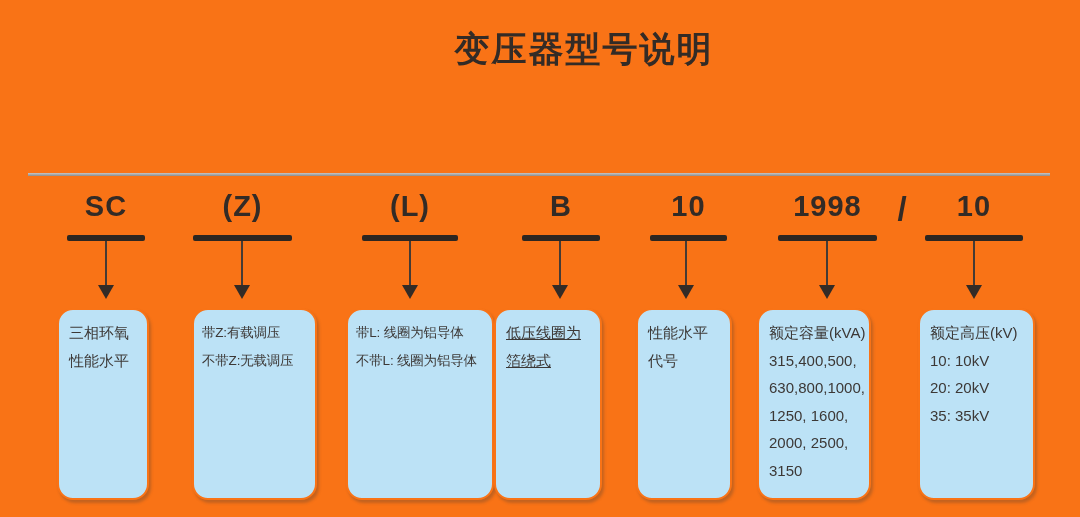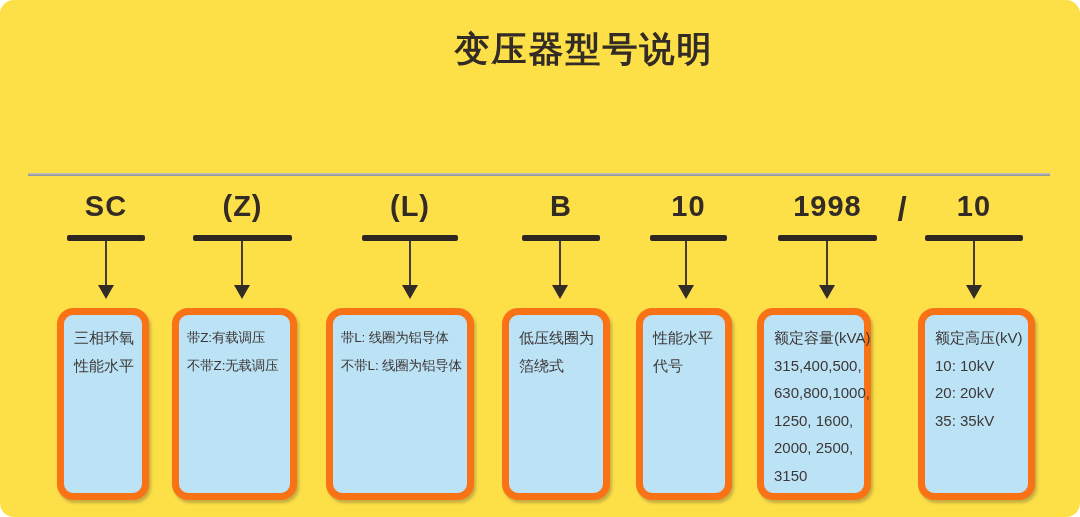--- a/index.html
+++ b/index.html
@@ -1,22 +1,21 @@
 <!DOCTYPE html>
 <html><head>
 <meta charset="utf-8">
 <style>
   html,body{margin:0;padding:0;background:#ffffff;}
   .canvas{
     position:relative;
     width:1080px;height:517px;
-    background:#fde047;
+    background:#f97316;
     overflow:hidden;
     font-family:"Liberation Sans","DejaVu Sans",sans-serif;
-    border-radius:14px;
   }
   .page-title{
     position:absolute;top:26px;left:88px;right:0;
     text-align:center;
     font-size:35px;font-weight:700;
     letter-spacing:2px;
     color:#332b26;
   }
   .header-rule{
     position:absolute;top:173px;left:28px;width:1022px;height:3px;
@@ -42,28 +41,28 @@
   .arrow-head{
     position:absolute;top:95px;width:0;height:0;
     border-left:8px solid transparent;
     border-right:8px solid transparent;
     border-top:14px solid #332b26;
   }
   .desc-box{
     position:absolute;top:118px;height:192px;
     box-sizing:border-box;
     background:#bce2f6;
-    border:7px solid #f97316;
+    border:2px solid #f97316;
     border-radius:16px;
     box-shadow:2px 3px 3px rgba(70,60,52,0.30);
     padding:9px 3px 8px 10px;
     font-size:15px;line-height:27.5px;
     color:#3c3836;
   }
-  .desc-box.compact{font-size:13.5px;letter-spacing:-0.2px;padding-left:8px;}
+  .desc-box.compact{font-size:13.5px;letter-spacing:-0.2px;padding-left:8px;margin-left:20px;}
   .desc-line{display:block;white-space:nowrap;}
   .slash-separator{
     position:absolute;top:190px;left:884px;width:36px;height:36px;
     text-align:center;
     font-size:33px;font-weight:700;
     color:#332b26;
   }
 </style>
 </head>
 <body>
@@ -105,21 +104,21 @@
       <span class="desc-line">带L: 线圈为铝导体</span>
       <span class="desc-line">不带L: 线圈为铝导体</span>
     </div>
   </div>
 
   <div class="col-group" style="left:494px;width:116px;">
     <div class="code-label" style="left:18px;width:98px;">B</div>
     <div class="code-underline" style="left:28px;width:78px;"></div>
     <div class="arrow-stem" style="left:65px;"></div>
     <div class="arrow-head" style="left:58px;"></div>
-    <div class="desc-box" style="left:8px;width:108px;">
+    <div class="desc-box" style="left:0;width:108px;text-decoration:underline;">
       <span class="desc-line">低压线圈为</span>
       <span class="desc-line">箔绕式</span>
     </div>
   </div>
 
   <div class="col-group" style="left:636px;width:96px;">
     <div class="code-label" style="left:4px;width:97px;">10</div>
     <div class="code-underline" style="left:14px;width:77px;"></div>
     <div class="arrow-stem" style="left:49px;"></div>
     <div class="arrow-head" style="left:42px;"></div>

